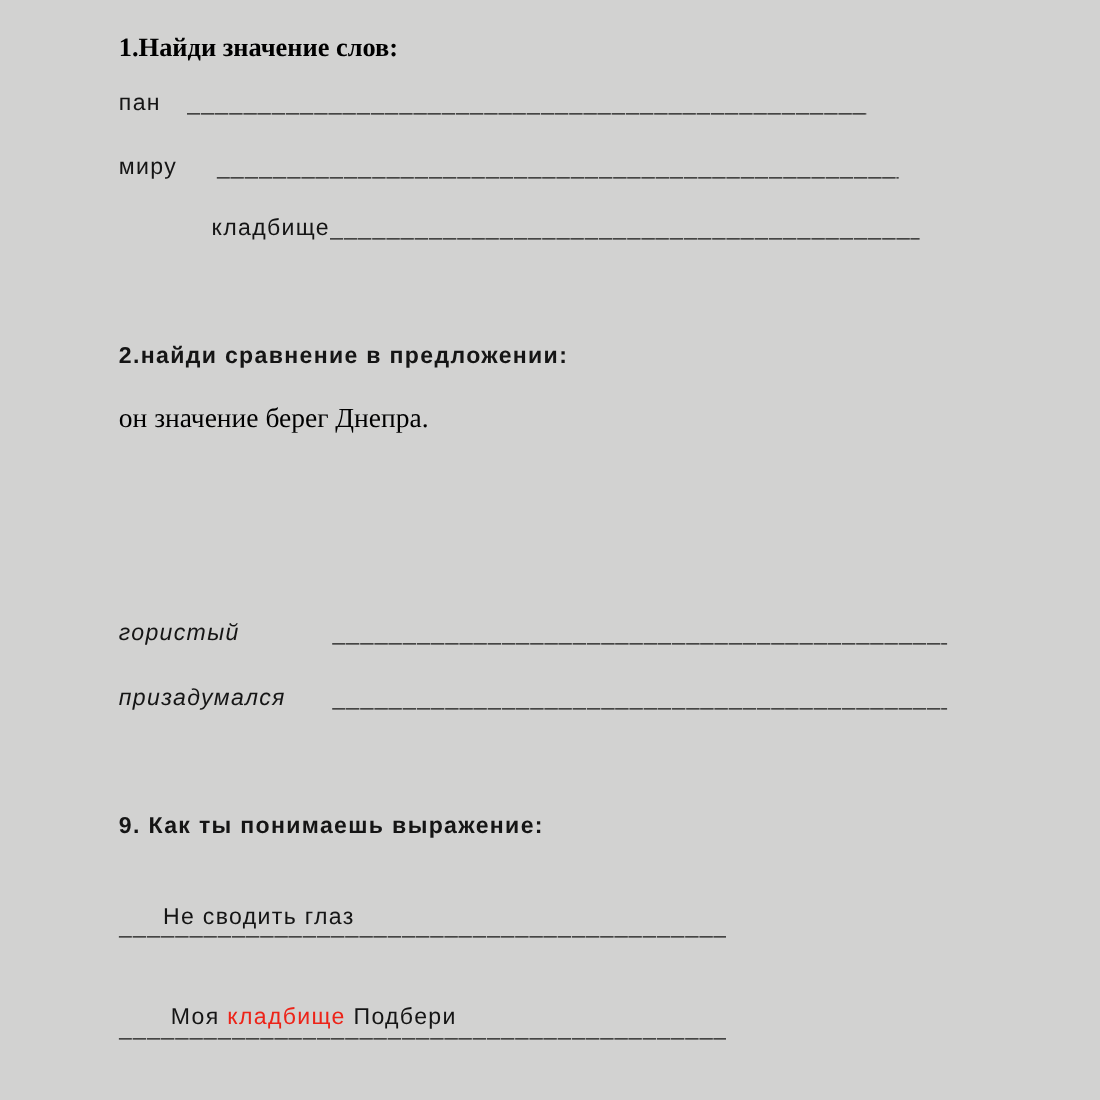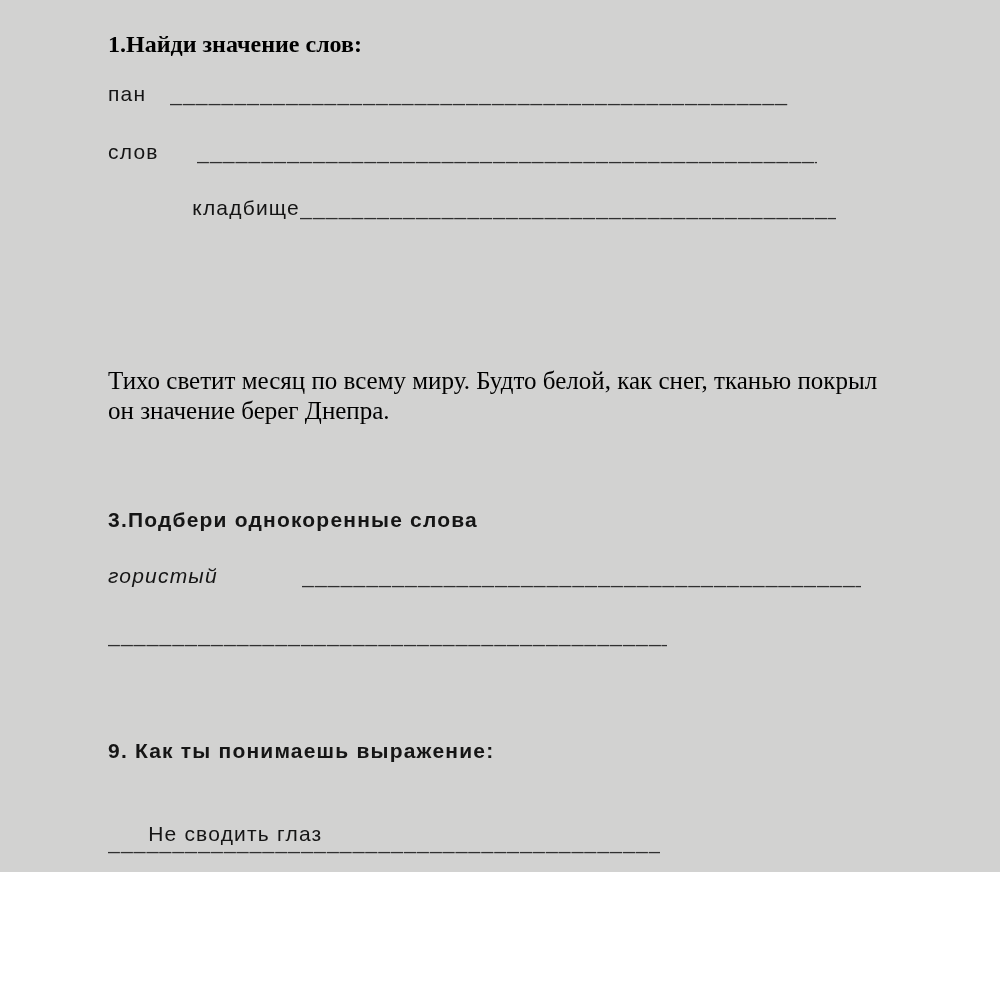--- a/index.html
+++ b/index.html
@@ -5,21 +5,21 @@
   :root{
     --bg:#d2d2d1;
     --ink:#151515;
     --serif-ink:#000000;
     --line:#303030;
     --red:#ed2318;
   }
   html,body{margin:0;padding:0;}
   .page{
     position:relative;
-    width:1000px;height:872px;
+    width:1000px;height:1000px;
     background:var(--bg);
     overflow:hidden;
     font-family:"Liberation Sans",sans-serif;
     color:var(--ink);
   }
   .h-serif{
     position:absolute;left:108px;
     font-family:"Liberation Serif",serif;
     font-weight:700;font-size:24px;line-height:28px;
     color:var(--serif-ink);
@@ -77,43 +77,43 @@
 <div class="page">
 
   <div class="h-serif" style="top:30px">1.Найди значение слов:</div>
 
   <div class="row" style="top:82px">
     <span class="label lw-pan">пан</span>
     <span class="blank" style="width:618px">________________________________________________________________</span>
   </div>
 
   <div class="row" style="top:140px">
-    <span class="label lw-pani">слов</span>
+    <span class="label lw-pani">миру</span>
     <span class="blank" style="width:620px">________________________________________________________________</span>
   </div>
 
   <div class="row" style="top:196px">
     <span class="label lw-klad">кладбище</span>
     <span class="blank" style="width:536px">________________________________________________________________</span>
   </div>
 
+  <div class="h-sans" style="top:311px">2.найди сравнение в предложении:</div>
 
   <div class="para" style="top:366px">
-    <div>Тихо светит месяц по всему миру. Будто белой, как снег, тканью покрыл</div>
     <div>он значение берег Днепра.</div>
   </div>
 
-  <div class="h-sans" style="top:507px">3.Подбери однокоренные слова</div>
 
   <div class="row" style="top:564px">
     <span class="label lw-s3">гористый</span>
     <span class="blank" style="width:559px">________________________________________________________________</span>
   </div>
 
   <div class="row" style="top:623px">
+    <span class="label lw-s3">призадумался</span>
     <span class="blank" style="width:559px">________________________________________________________________</span>
   </div>
 
   <div class="h-sans" style="top:738px">9. Как ты понимаешь выражение:</div>
 
   <div class="expr" style="top:795px">
     <span>Не сводить глаз</span><span class="red"></span><span></span>
   </div>
   <div class="blank-abs" style="top:830px;width:552px">________________________________________________________________</div>
 

